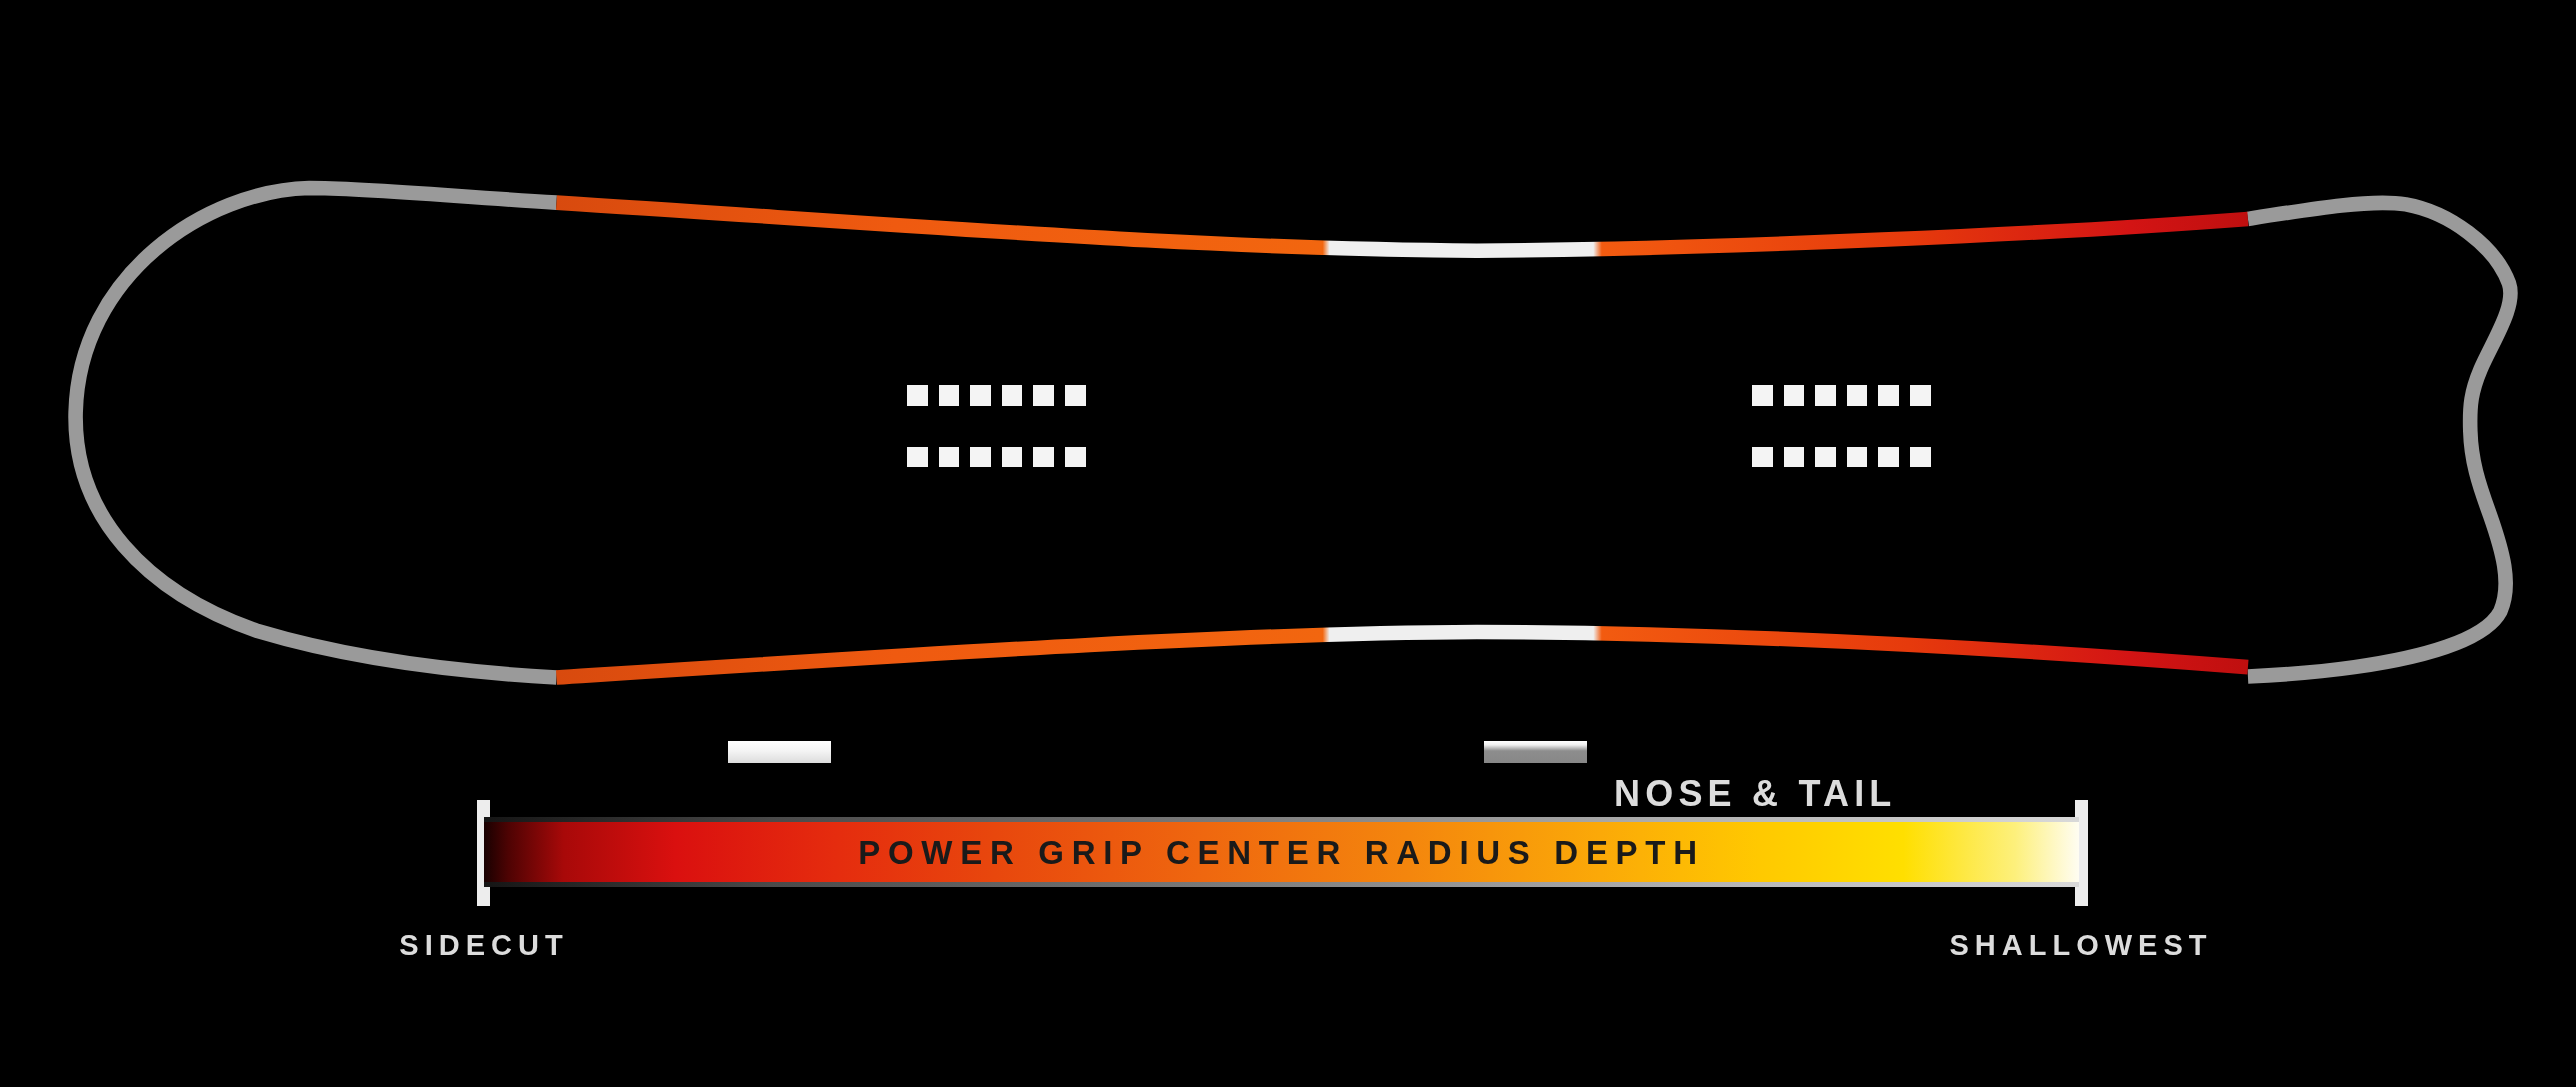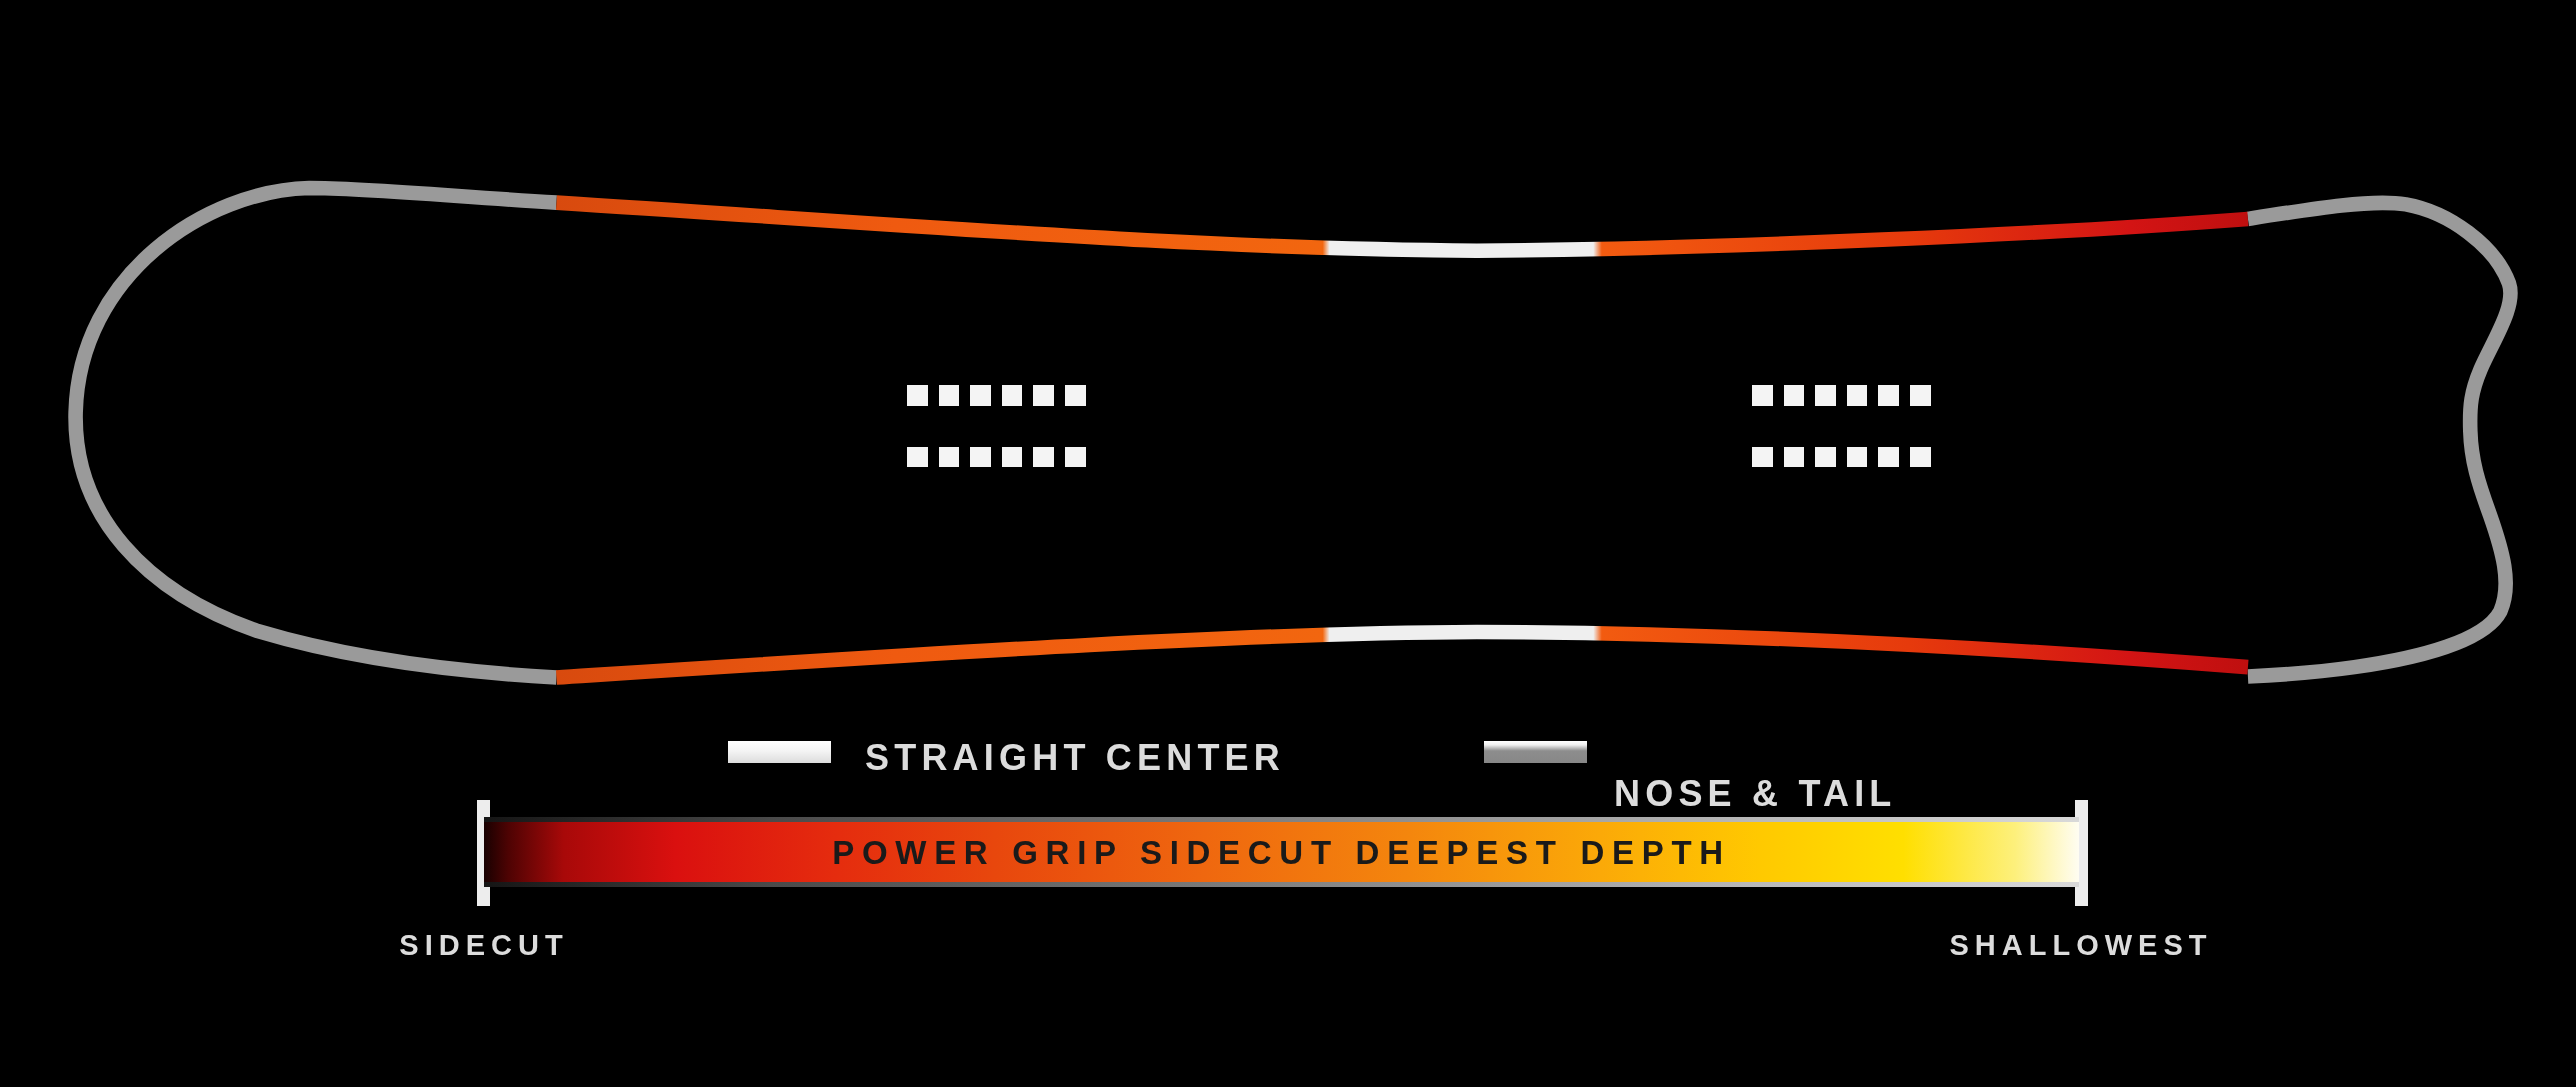--- a/index.html
+++ b/index.html
@@ -144,32 +144,31 @@
     <div class="insert"></div>
     <div class="insert"></div>
     <div class="insert"></div>
     <div class="insert"></div>
     <div class="insert"></div>
     <div class="insert"></div>
     <div class="insert"></div>
   </div>
 
   <div class="legend-swatch white abs" style="left:728px;top:741px;"></div>
-  <div class="legend-label" style="left:865px;top:740px;">STRAIGHT CENTER</div>
 
   <div class="legend-swatch gray abs" style="left:1484px;top:741px;"></div>
   <div class="legend-label" style="left:1614px;top:740px;margin-top:36px;">NOSE &amp; TAIL</div>
 
   <div class="bar-tick" style="left:477px;"></div>
   <div class="bar-tick" style="left:2075px;"></div>
 
   <div class="bar-wrap">
     <div class="bar-edge"></div>
     <div class="bar-main">
-      <span class="bar-title">POWER GRIP SIDECUT DEEPEST DEPTH</span>
+      <span class="bar-title">POWER GRIP CENTER RADIUS DEPTH</span>
     </div>
     <div class="bar-edge"></div>
   </div>
 
   <div class="end-label" style="left:484px;">SIDECUT</div>
   <div class="end-label" style="left:2081px;">SHALLOWEST</div>
 
 </div>
 
 

